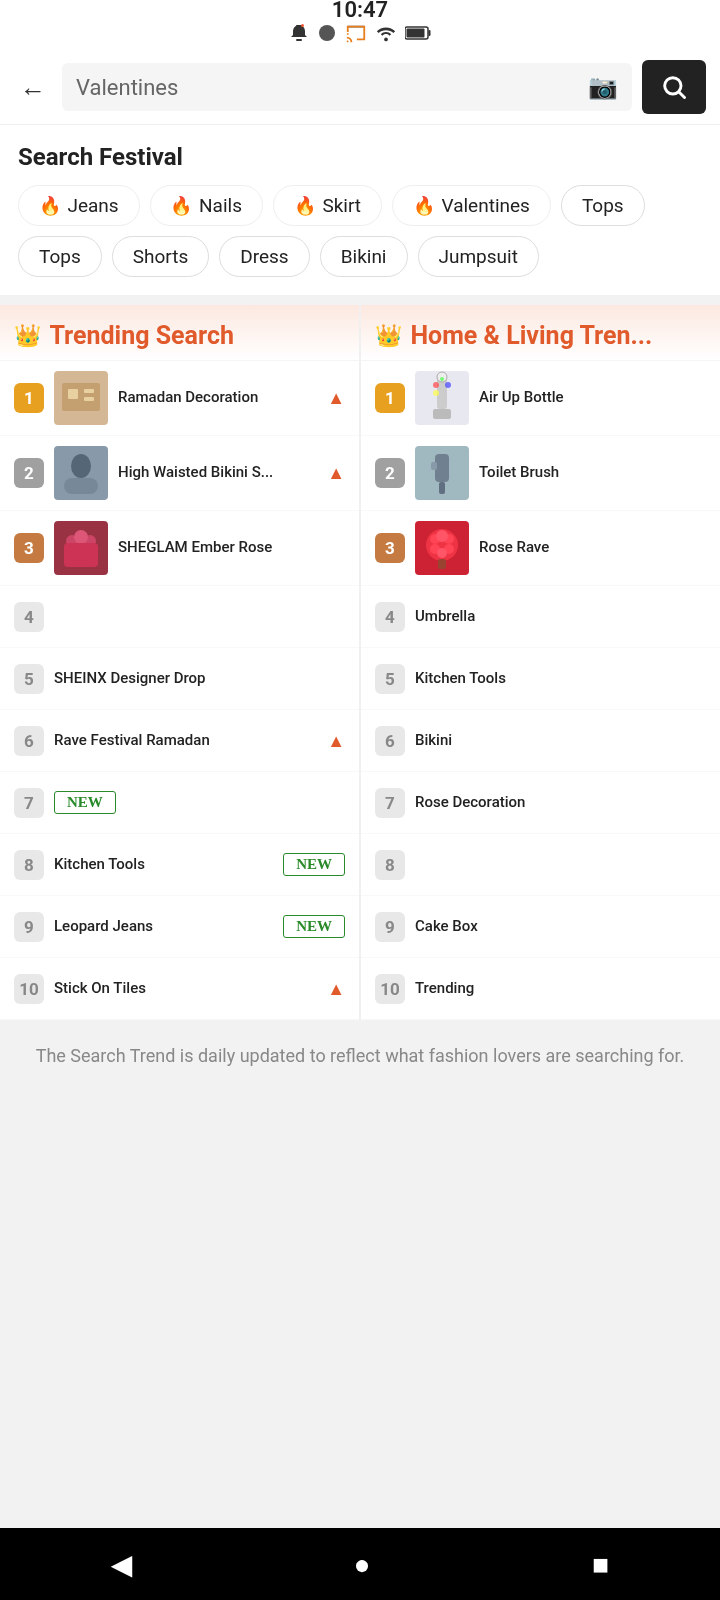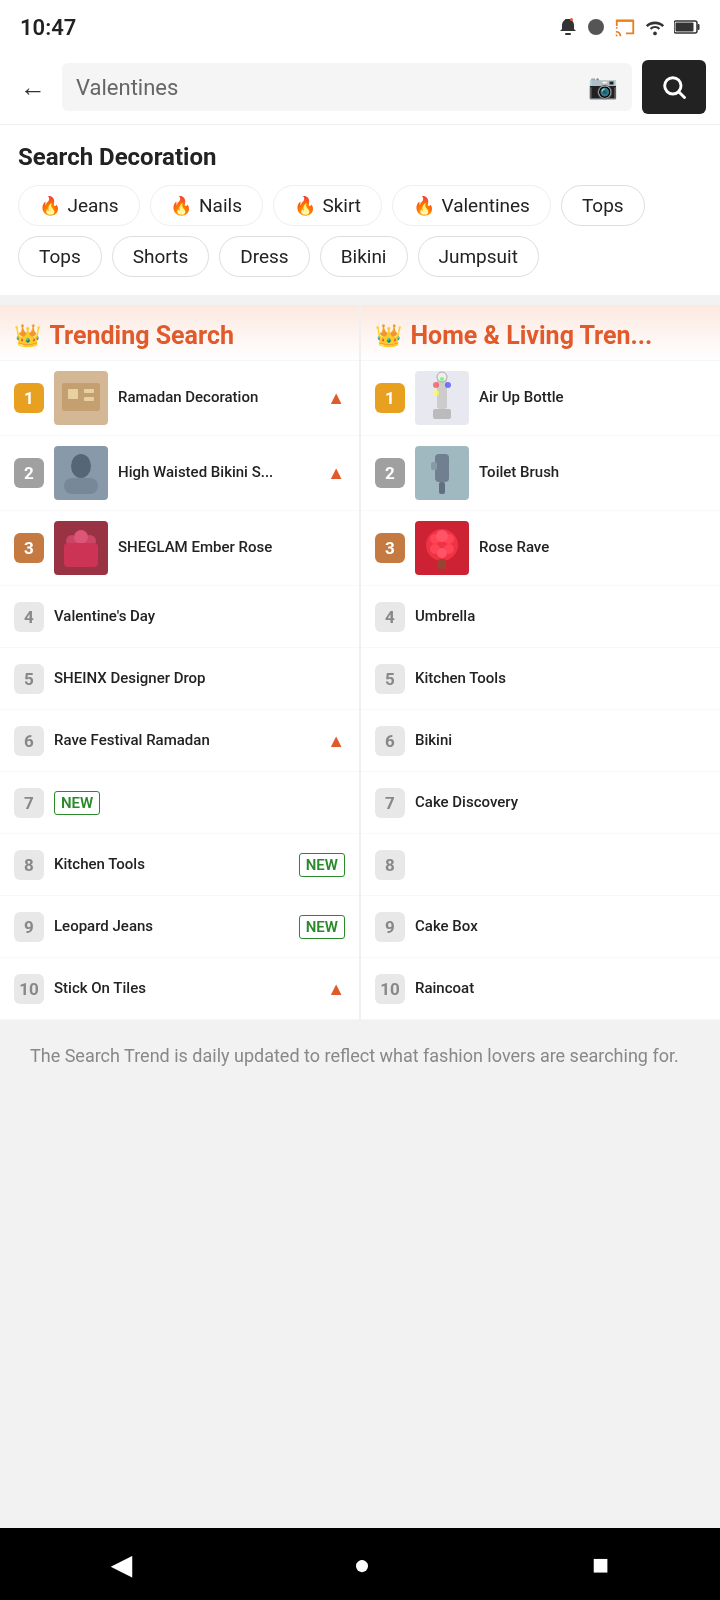--- a/index.html
+++ b/index.html
@@ -10,23 +10,24 @@
       background: #f2f2f2;
       font-family: -apple-system, BlinkMacSystemFont, 'Segoe UI', Roboto, sans-serif;
       color: #222;
     }
 
     
     .status-bar {
       background: #fff;
       display: flex;
       align-items: center;
-      justify-content: space-between;
+      justify-content: flex-end;
       padding: 10px 20px 6px;
       height: 50px;
+      flex-direction: column;
     }
     .status-time {
       font-size: 22px;
       font-weight: 600;
     }
     .status-icons {
       display: flex;
       align-items: center;
       gap: 8px;
     }
@@ -166,43 +167,44 @@
       min-width: 0;
       overflow: hidden;
       text-overflow: ellipsis;
       white-space: nowrap;
     }
     .badge-new {
       font-size: 15px;
       color: #2a8a2a;
       font-weight: 600;
       border: 1.5px solid #2a8a2a;
-      padding: 2px 6px;
+      padding: 2px 12px;
       border-radius: 3px;
       flex-shrink: 0;
+      font-family: Liberation Serif, serif;
     }
     .badge-up {
       color: #e05a2b;
       font-size: 18px;
       flex-shrink: 0;
     }
 
     
     .thumb-svg {
       width: 54px;
       height: 54px;
       flex-shrink: 0;
       border-radius: 4px;
       overflow: hidden;
     }
 
     
     .footer-note {
       background: #f2f2f2;
-      text-align: left;
+      text-align: center;
       padding: 22px 30px;
       font-size: 18px;
       color: #888;
       line-height: 1.5;
     }
 
     
     .nav-bar {
       position: fixed;
       bottom: 0;
@@ -269,21 +271,21 @@
   </div>
   <div class="search-btn">
     <svg width="28" height="28" viewBox="0 0 24 24" fill="none">
       <circle cx="11" cy="11" r="7" stroke="#fff" stroke-width="2.5"></circle>
       <path d="M16.5 16.5L21 21" stroke="#fff" stroke-width="2.5" stroke-linecap="round"></path>
     </svg>
   </div>
 </div>
 
 <div class="discovery-section">
-  <div class="discovery-title">Search Decoration</div>
+  <div class="discovery-title">Search Festival</div>
 
   <div class="tags-row">
     <div class="tag hot">
       <span class="fire-icon">🔥</span>
       <span>Jeans</span>
     </div>
     <div class="tag hot">
       <span class="fire-icon">🔥</span>
       <span>Nails</span>
     </div>
@@ -364,21 +366,20 @@
           <circle cx="36" cy="20" r="6" fill="#cc4466"></circle>
           <circle cx="27" cy="16" r="7" fill="#dd5577"></circle>
           <rect x="10" y="22" width="34" height="24" rx="4" fill="#cc3355"></rect>
         </svg>
       </div>
       <span class="item-label">SHEGLAM Ember Rose</span>
     </div>
 
     <div class="trending-item">
       <div class="rank-badge rank-other">4</div>
-      <span class="item-label">Valentine's Day</span>
     </div>
     <div class="trending-item">
       <div class="rank-badge rank-other">5</div>
       <span class="item-label">SHEINX Designer Drop</span>
     </div>
     <div class="trending-item">
       <div class="rank-badge rank-other">6</div>
       <span class="item-label">Rave Festival Ramadan</span>
       <span class="badge-up">▲</span>
     </div>
@@ -466,32 +467,32 @@
     <div class="trending-item">
       <div class="rank-badge rank-other">5</div>
       <span class="item-label">Kitchen Tools</span>
     </div>
     <div class="trending-item">
       <div class="rank-badge rank-other">6</div>
       <span class="item-label">Bikini</span>
     </div>
     <div class="trending-item">
       <div class="rank-badge rank-other">7</div>
-      <span class="item-label">Cake Discovery</span>
+      <span class="item-label">Rose Decoration</span>
     </div>
     <div class="trending-item">
       <div class="rank-badge rank-other">8</div>
     </div>
     <div class="trending-item">
       <div class="rank-badge rank-other">9</div>
       <span class="item-label">Cake Box</span>
     </div>
     <div class="trending-item">
       <div class="rank-badge rank-other">10</div>
-      <span class="item-label">Raincoat</span>
+      <span class="item-label">Trending</span>
     </div>
   </div>
 </div>
 
 <div class="footer-note">
   <span>The Search Trend is daily updated to reflect what fashion lovers are searching for.</span>
 </div>
 
 <div class="spacer"></div>
 

